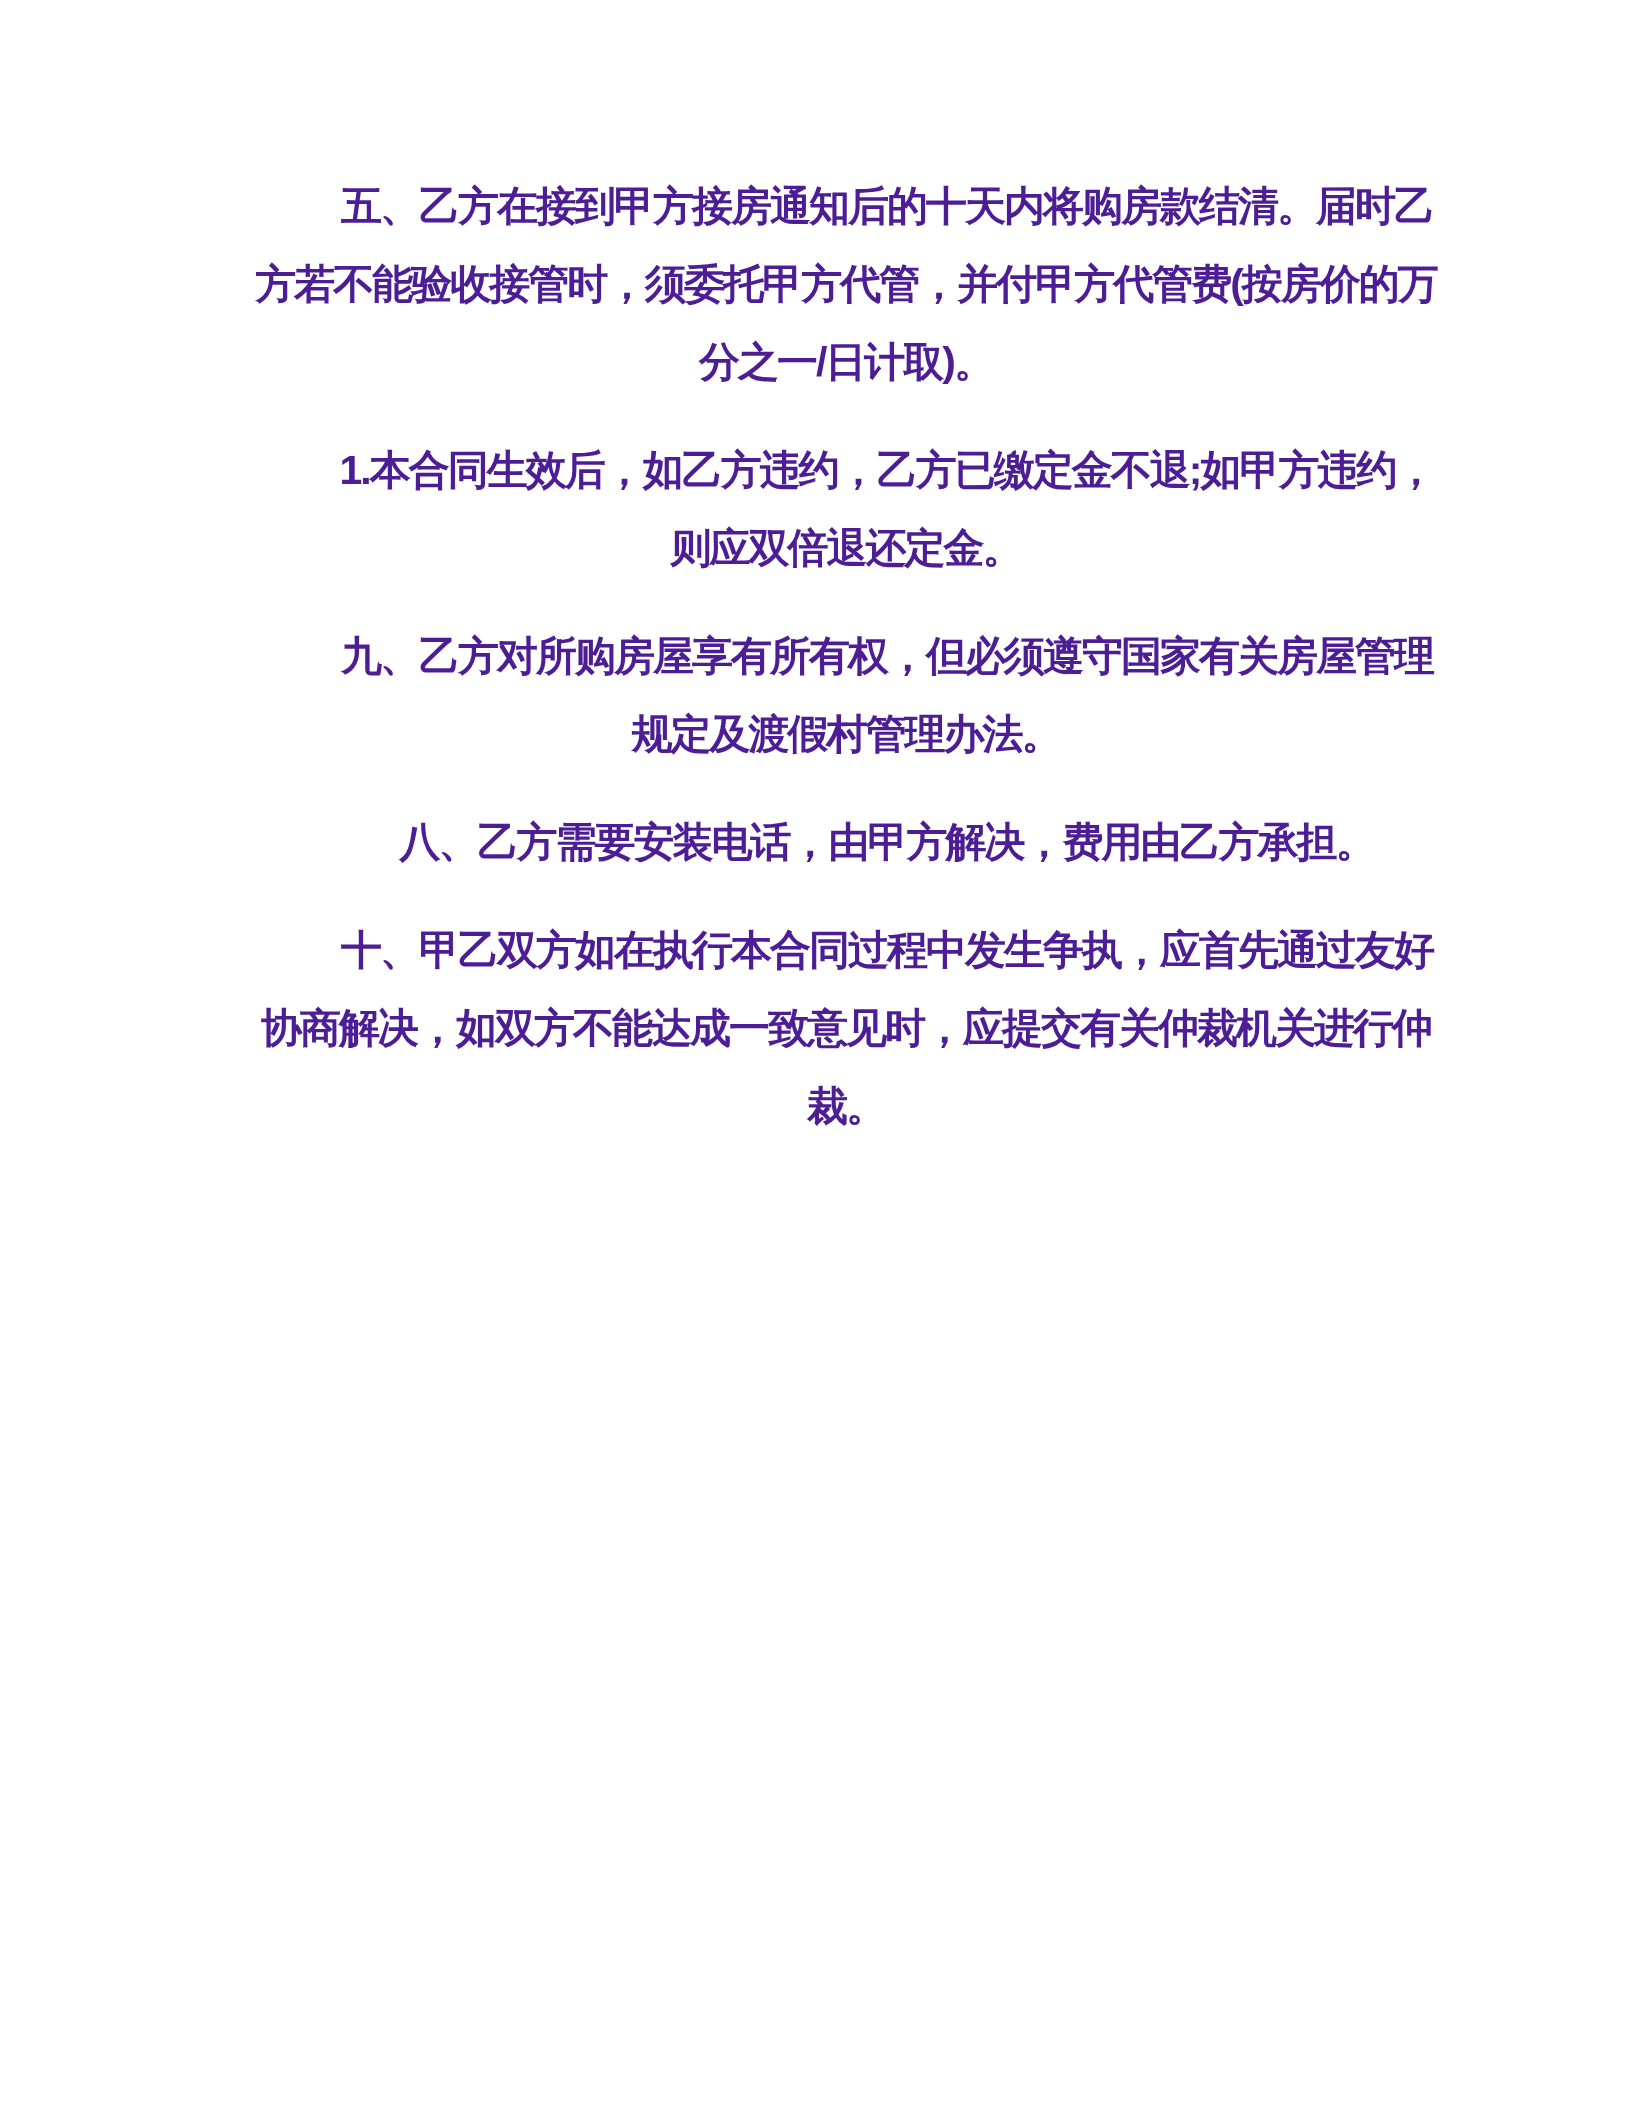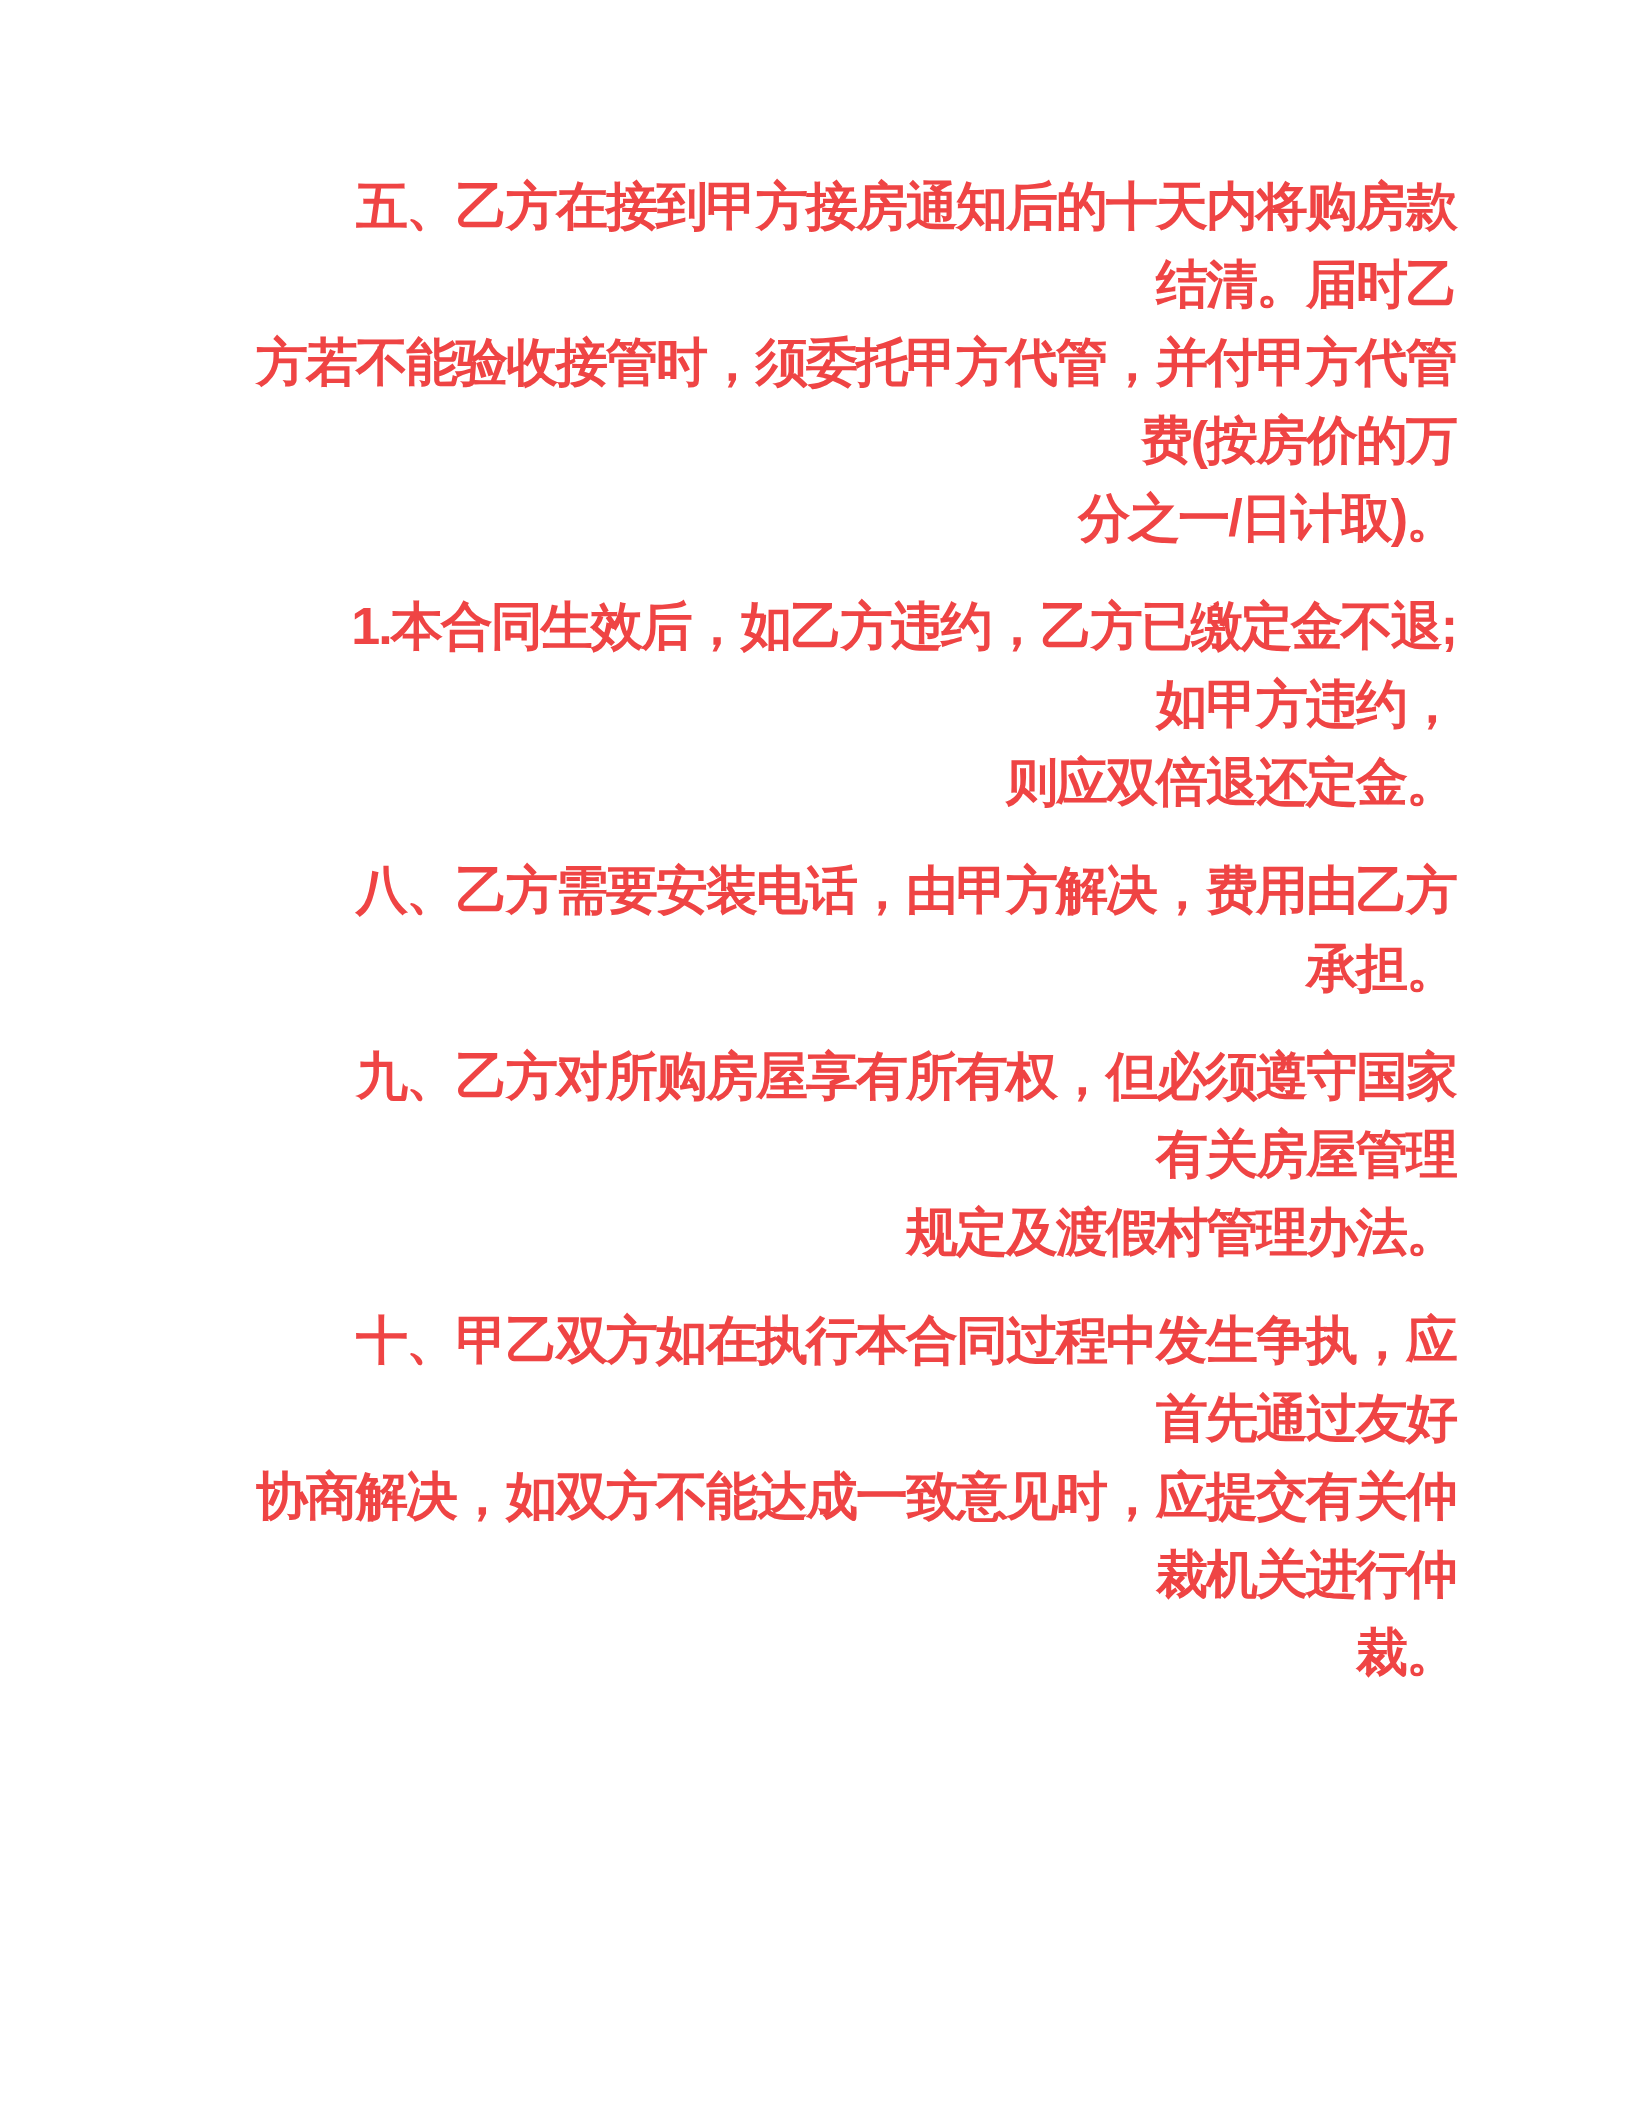--- a/index.html
+++ b/index.html
@@ -18,40 +18,40 @@
     color: #000000;
   }
   .content {
     position: absolute;
     left: 236px;
     top: 167px;
     width: 1220px;
   }
   .content p {
     margin: 0 0 30px 0;
-    font-size: 52px;
+    font-size: 41px;
     font-weight: 700;
     line-height: 78px;
     letter-spacing: -2px;
     white-space: pre-line;      
     text-indent: 2em;           
-    text-align: right;
-    color: #ef4444;
+    text-align: center;
+    color: #4c1d95;
   }
 </style>
 </head>
 <body>
 
 <div class="page">
   <div class="content">
     <p>五、乙方在接到甲方接房通知后的十天内将购房款结清。届时乙
 方若不能验收接管时，须委托甲方代管，并付甲方代管费(按房价的万
 分之一/日计取)。</p>
     <p>1.本合同生效后，如乙方违约，乙方已缴定金不退;如甲方违约，
 则应双倍退还定金。</p>
-    <p>八、乙方需要安装电话，由甲方解决，费用由乙方承担。</p>
     <p>九、乙方对所购房屋享有所有权，但必须遵守国家有关房屋管理
 规定及渡假村管理办法。</p>
+    <p>八、乙方需要安装电话，由甲方解决，费用由乙方承担。</p>
     <p>十、甲乙双方如在执行本合同过程中发生争执，应首先通过友好
 协商解决，如双方不能达成一致意见时，应提交有关仲裁机关进行仲
 裁。</p>
   </div>
 </div>
 
 </body></html>

